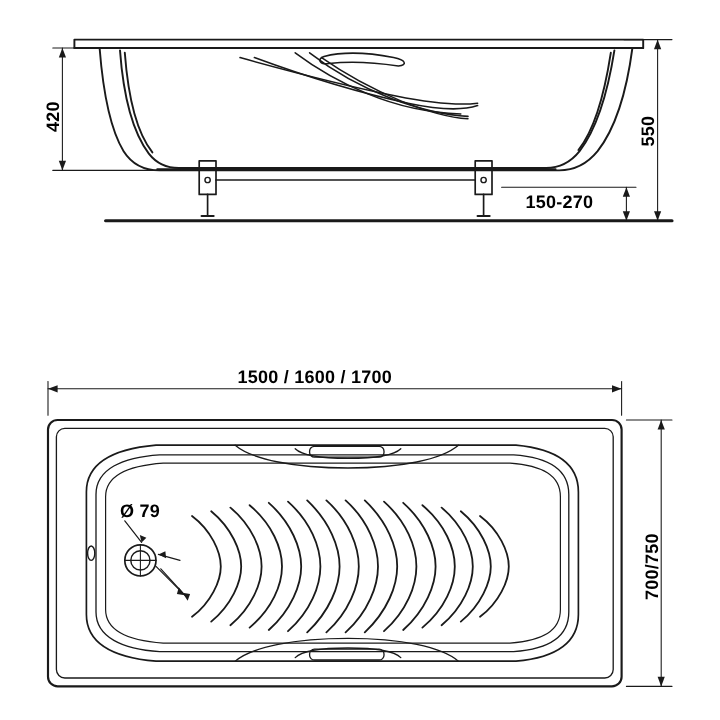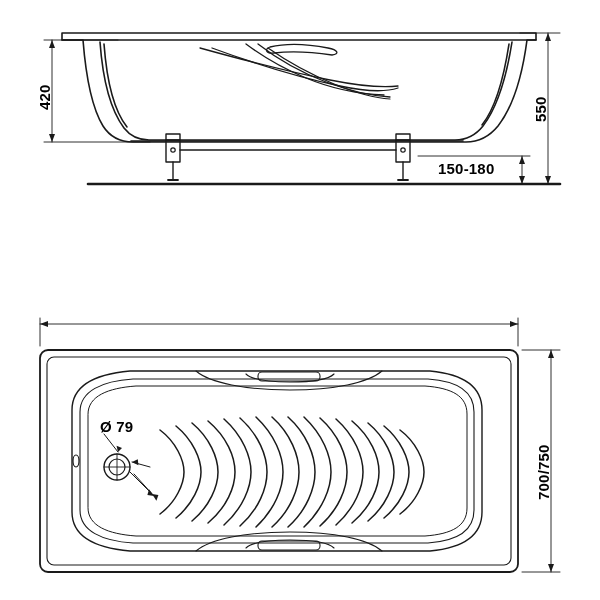--- a/index.html
+++ b/index.html
@@ -195,20 +195,21 @@
           <path d="M551,572 l-3,-8 l6,0 Z" fill="#1a1a1a" stroke="none"></path>
         </g>
       </g>
     </g>
   </svg>
 
   <div class="dimtext rot90" style="left:36px; top:110px;">420</div>
 
   <div class="dimtext rot90" style="left:532px; top:122px;">550</div>
 
-  <div class="dimtext" style="left:438px; top:160px;">150-180</div>
-
+  <div class="dimtext" style="left:438px; top:160px;">150-270</div>
+
+  <div class="dimtext" style="left:198px; top:306px;">1500 / 1600 / 1700</div>
 
   <div class="dimtext rot90" style="left:535px; top:500px;">700/750</div>
 
   <div class="dimtext" style="left:100px; top:418px;">Ø 79</div>
 
 </div>
 
 </body></html>

